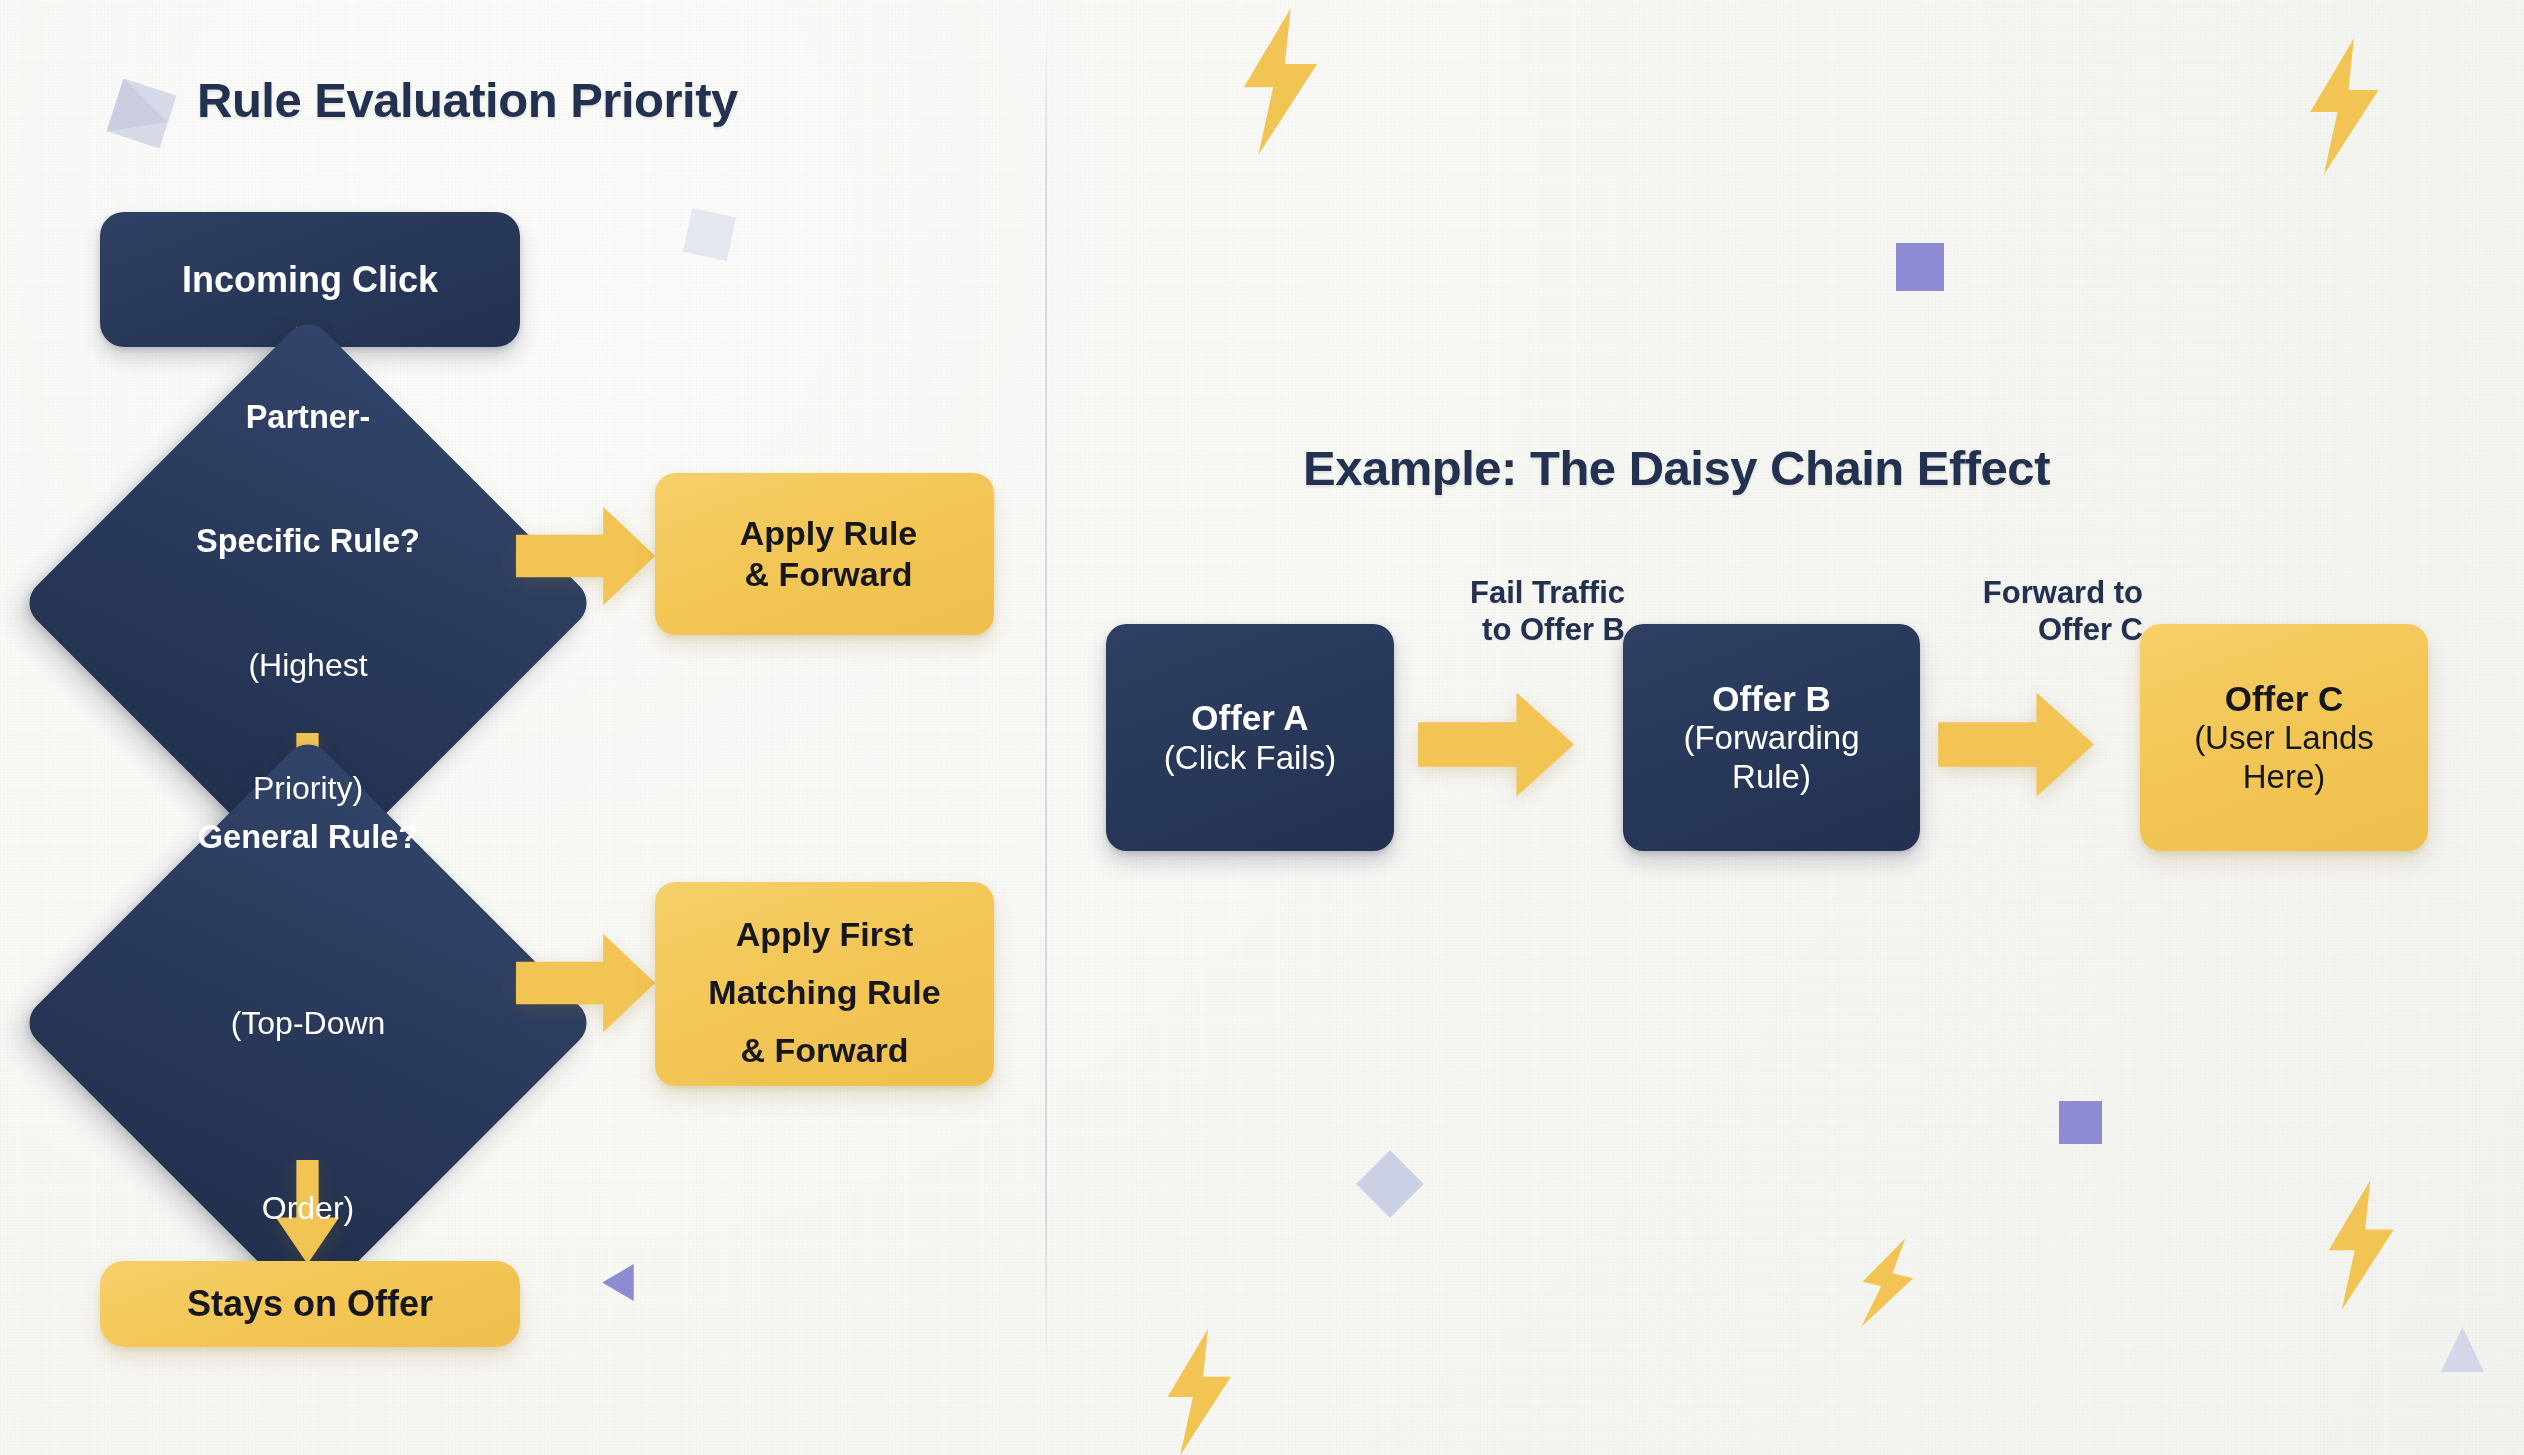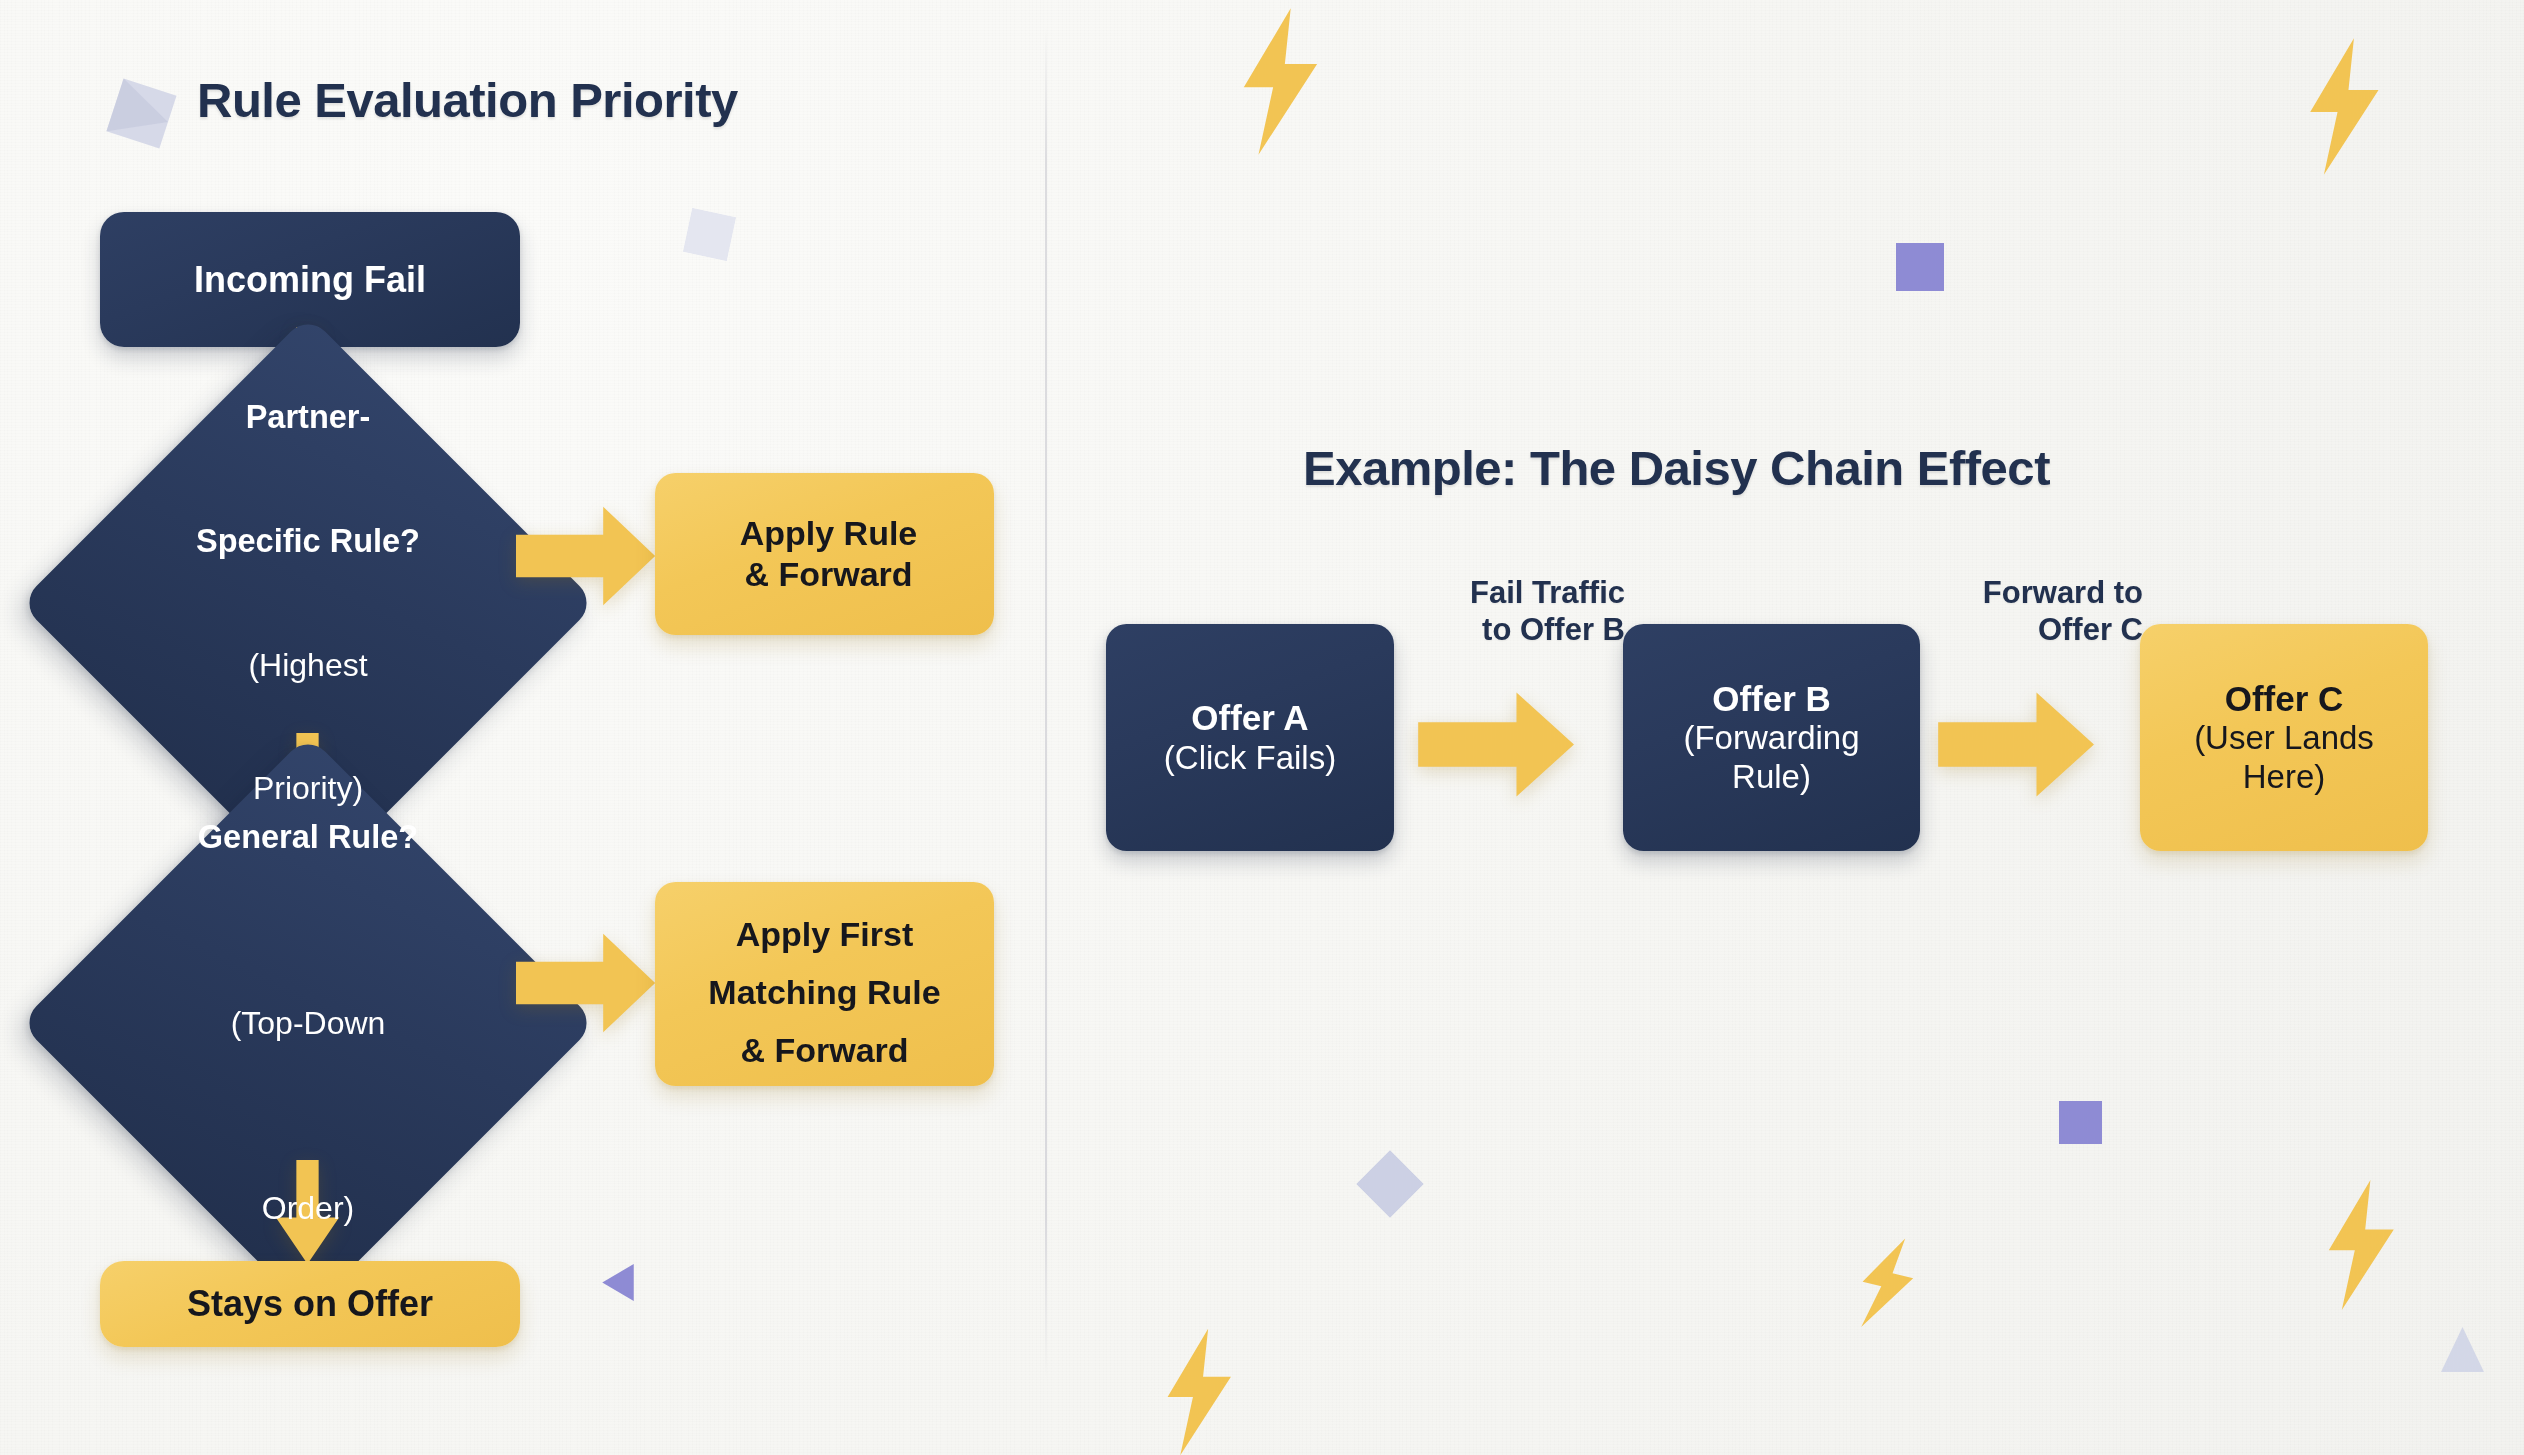--- a/index.html
+++ b/index.html
@@ -190,21 +190,21 @@
   </div>
   <div class="deco" style="left:2441px;top:1327px;">
     <svg width="43" height="45" viewBox="0 0 46 48">
         <path d="M23 0 L46 48 L0 48 Z" fill="#d3d7e7"></path>
       </svg>
   </div>
 
   <div class="title" id="title-left">Rule Evaluation Priority</div>
 
   <div class="node navy" id="n-incoming">
-    <div class="ln-strong">Incoming Fail</div>
+    <div class="ln-strong">Incoming Click</div>
   </div>
 
   <div class="arrow" id="a-down1">
     <svg width="67" height="104" viewBox="0 0 72 112">
         <path d="M24 0 H48 V62 H70 L36 112 L2 62 H24 Z" fill="#f2c453"></path>
       </svg>
   </div>
 
   <div class="diamond-wrap" id="d-partner">
     <div class="diamond-shape"></div>

